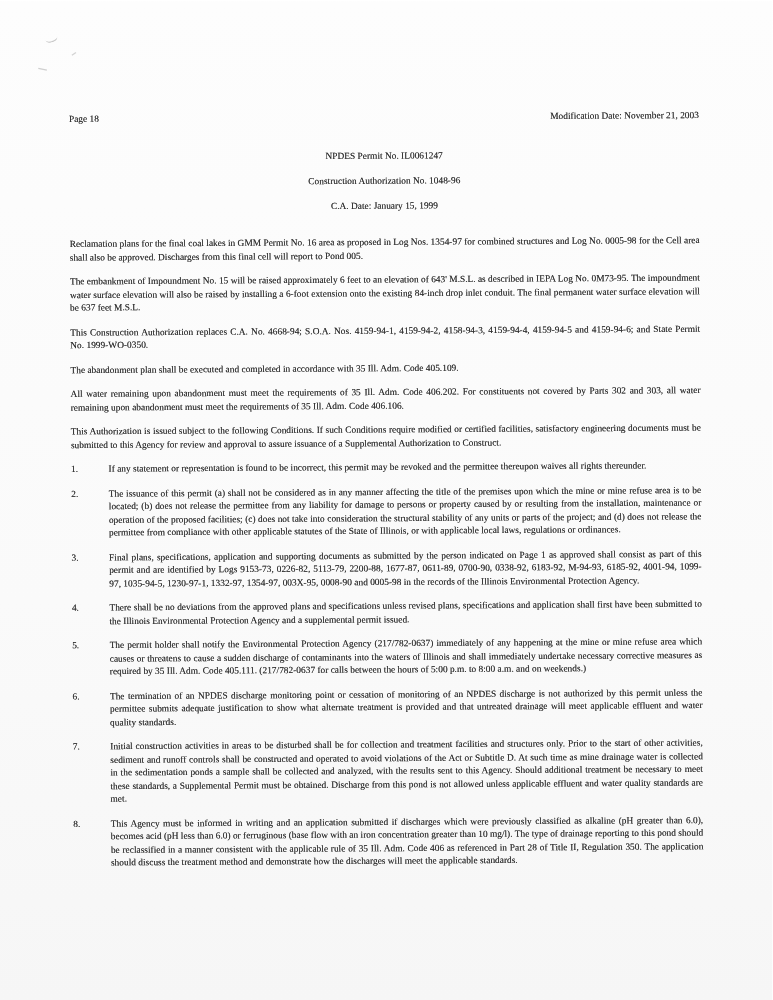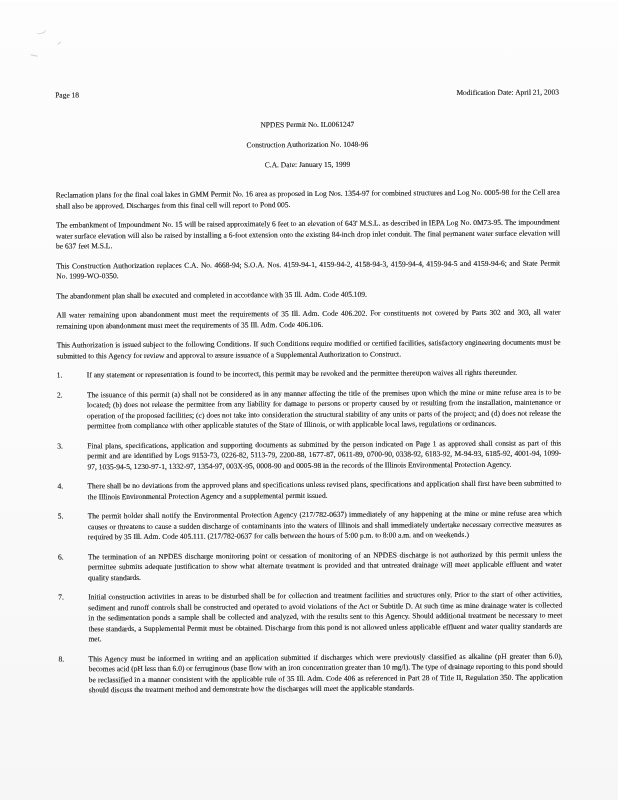--- a/index.html
+++ b/index.html
@@ -76,21 +76,21 @@
 <div class="page">
 
   <div class="artifact a1"></div>
   <div class="artifact a2"></div>
   <div class="artifact a3"></div>
 
   <div class="content">
 
     <div class="header-row">
       <span>Page 18</span>
-      <span>Modification Date:  April 21, 2003</span>
+      <span>Modification Date:  November 21, 2003</span>
     </div>
 
     <div class="title-block">
       <div>NPDES Permit No. IL0061247</div>
       <div>Construction Authorization No. 1048-96</div>
       <div>C.A. Date: January 15, 1999</div>
     </div>
 
     <p class="para">Reclamation plans for the final coal lakes in GMM Permit No. 16 area as proposed in Log Nos. 1354-97 for combined structures and Log No. 0005-98 for the Cell area shall also be approved. Discharges from this final cell will report to Pond 005.</p>
     <p class="para">The embankment of Impoundment No. 15 will be raised approximately 6 feet to an elevation of 643' M.S.L. as described in IEPA Log No. 0M73-95. The impoundment water surface elevation will also be raised by installing a 6-foot extension onto the existing 84-inch drop inlet conduit. The final permanent water surface elevation will be 637 feet M.S.L.</p>

